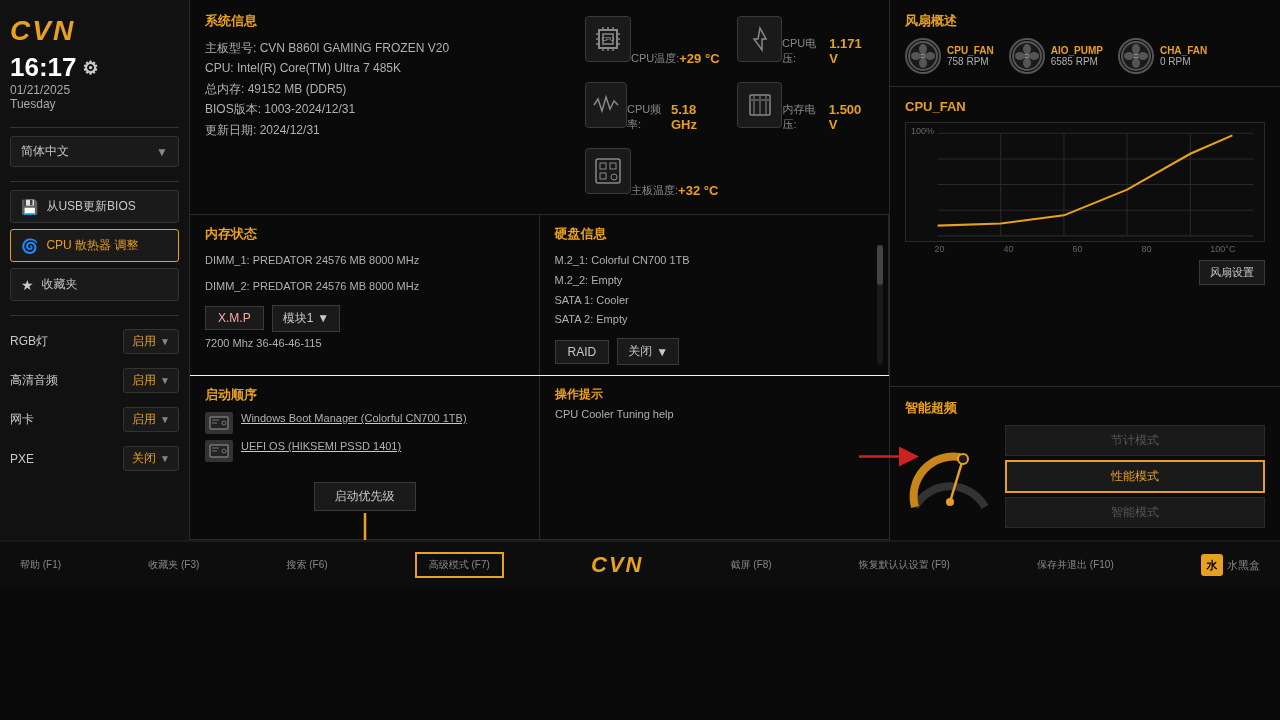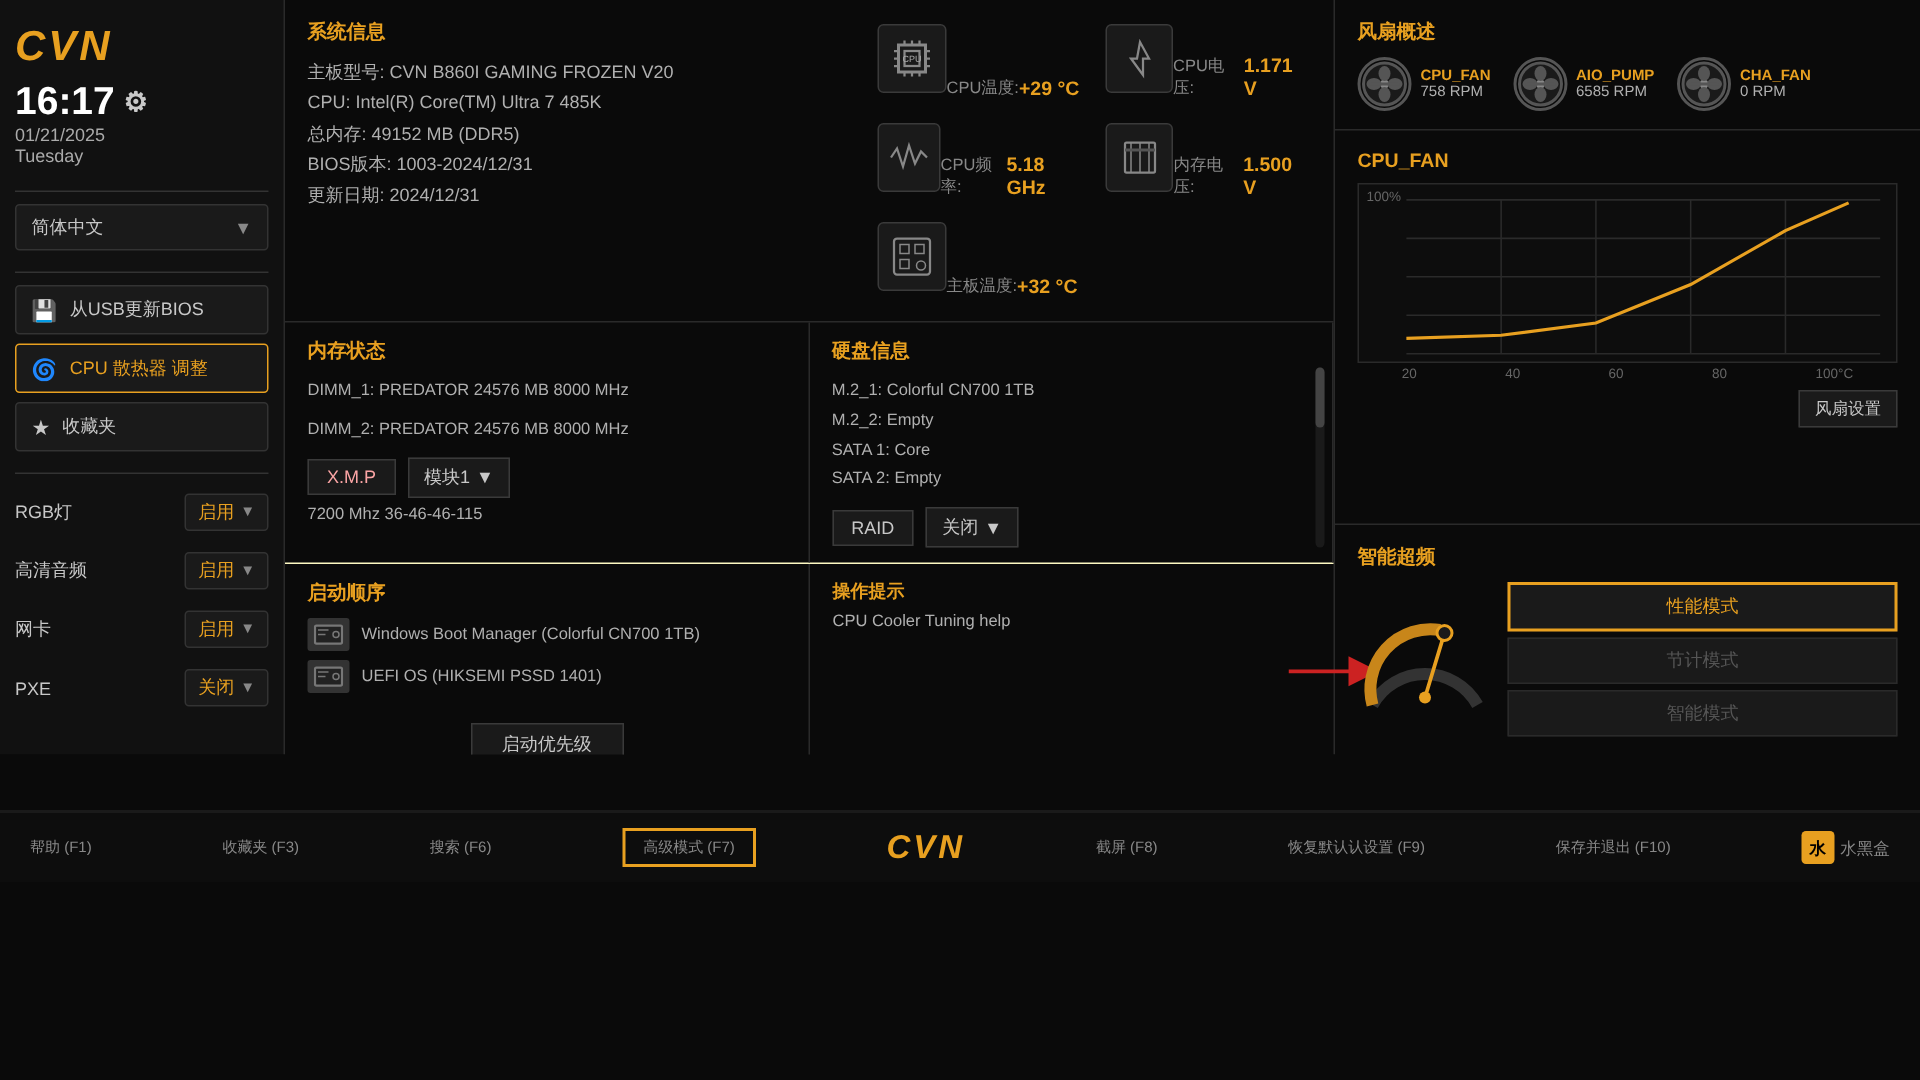--- a/index.html
+++ b/index.html
@@ -10,21 +10,20 @@
       width: 1280px;
       height: 720px;
       overflow: hidden;
       font-size: 12px;
     }
 
     .main-layout {
       display: flex;
       flex-direction: column;
       height: 588px;
-      gap: 37px;
     }
 
     .content-area {
       display: flex;
       flex: 1;
       overflow: hidden;
     }
 
     
     .sidebar {
@@ -367,23 +366,24 @@
     }
 
     .tips-block {
       flex: 1;
       padding: 10px 15px;
       position: relative;
     }
 
     .boot-item {
       display: flex;
-      align-items: center;
+      align-items: flex-start;
       gap: 8px;
       margin-bottom: 6px;
+      text-decoration: underline;
     }
 
     .hdd-icon {
       width: 28px;
       height: 22px;
       background: #333;
       border-radius: 2px;
       display: flex;
       align-items: center;
       justify-content: center;
@@ -798,21 +798,21 @@
                 <span>模块1</span>
                 <span>▼</span>
               </div>
             </div>
             <div class="mem-freq">7200 Mhz 36-46-46-115</div>
           </div>
           <div class="storage-block">
             <div class="section-title">硬盘信息</div>
             <div class="storage-item">M.2_1: Colorful CN700 1TB</div>
             <div class="storage-item">M.2_2: Empty</div>
-            <div class="storage-item">SATA 1: Core</div>
+            <div class="storage-item">SATA 1: Cooler</div>
             <div class="storage-item">SATA 2: Empty</div>
             <div class="raid-row">
               <button class="raid-btn">RAID</button>
               <div class="raid-select">
                 <span>关闭</span>
                 <span>▼</span>
               </div>
             </div>
             <div class="storage-scroll">
               <div class="storage-scroll-thumb"></div>
@@ -974,22 +974,22 @@
                 <path d="M10,70 A40,40 0 0,1 55,20" stroke="#c8861a" stroke-width="8" fill="none"></path>
 
                 <line x1="45" y1="65" x2="58" y2="22" stroke="#e8a020" stroke-width="2.5" stroke-linecap="round"></line>
                 <circle cx="45" cy="65" r="4" fill="#e8a020"></circle>
 
                 <circle cx="58" cy="22" r="5" stroke="#e8a020" stroke-width="2" fill="#1a1a1a"></circle>
               </svg>
             </div>
 
             <div class="oc-modes">
+              <div class="oc-mode-item dim">节计模式</div>
               <div class="oc-mode-item active">性能模式</div>
-              <div class="oc-mode-item dim">节计模式</div>
               <div class="oc-mode-item dim">智能模式</div>
             </div>
           </div>
         </div>
       </div>
     </div>
   </div>
 
   <div class="footer">
     <div class="footer-btn">

